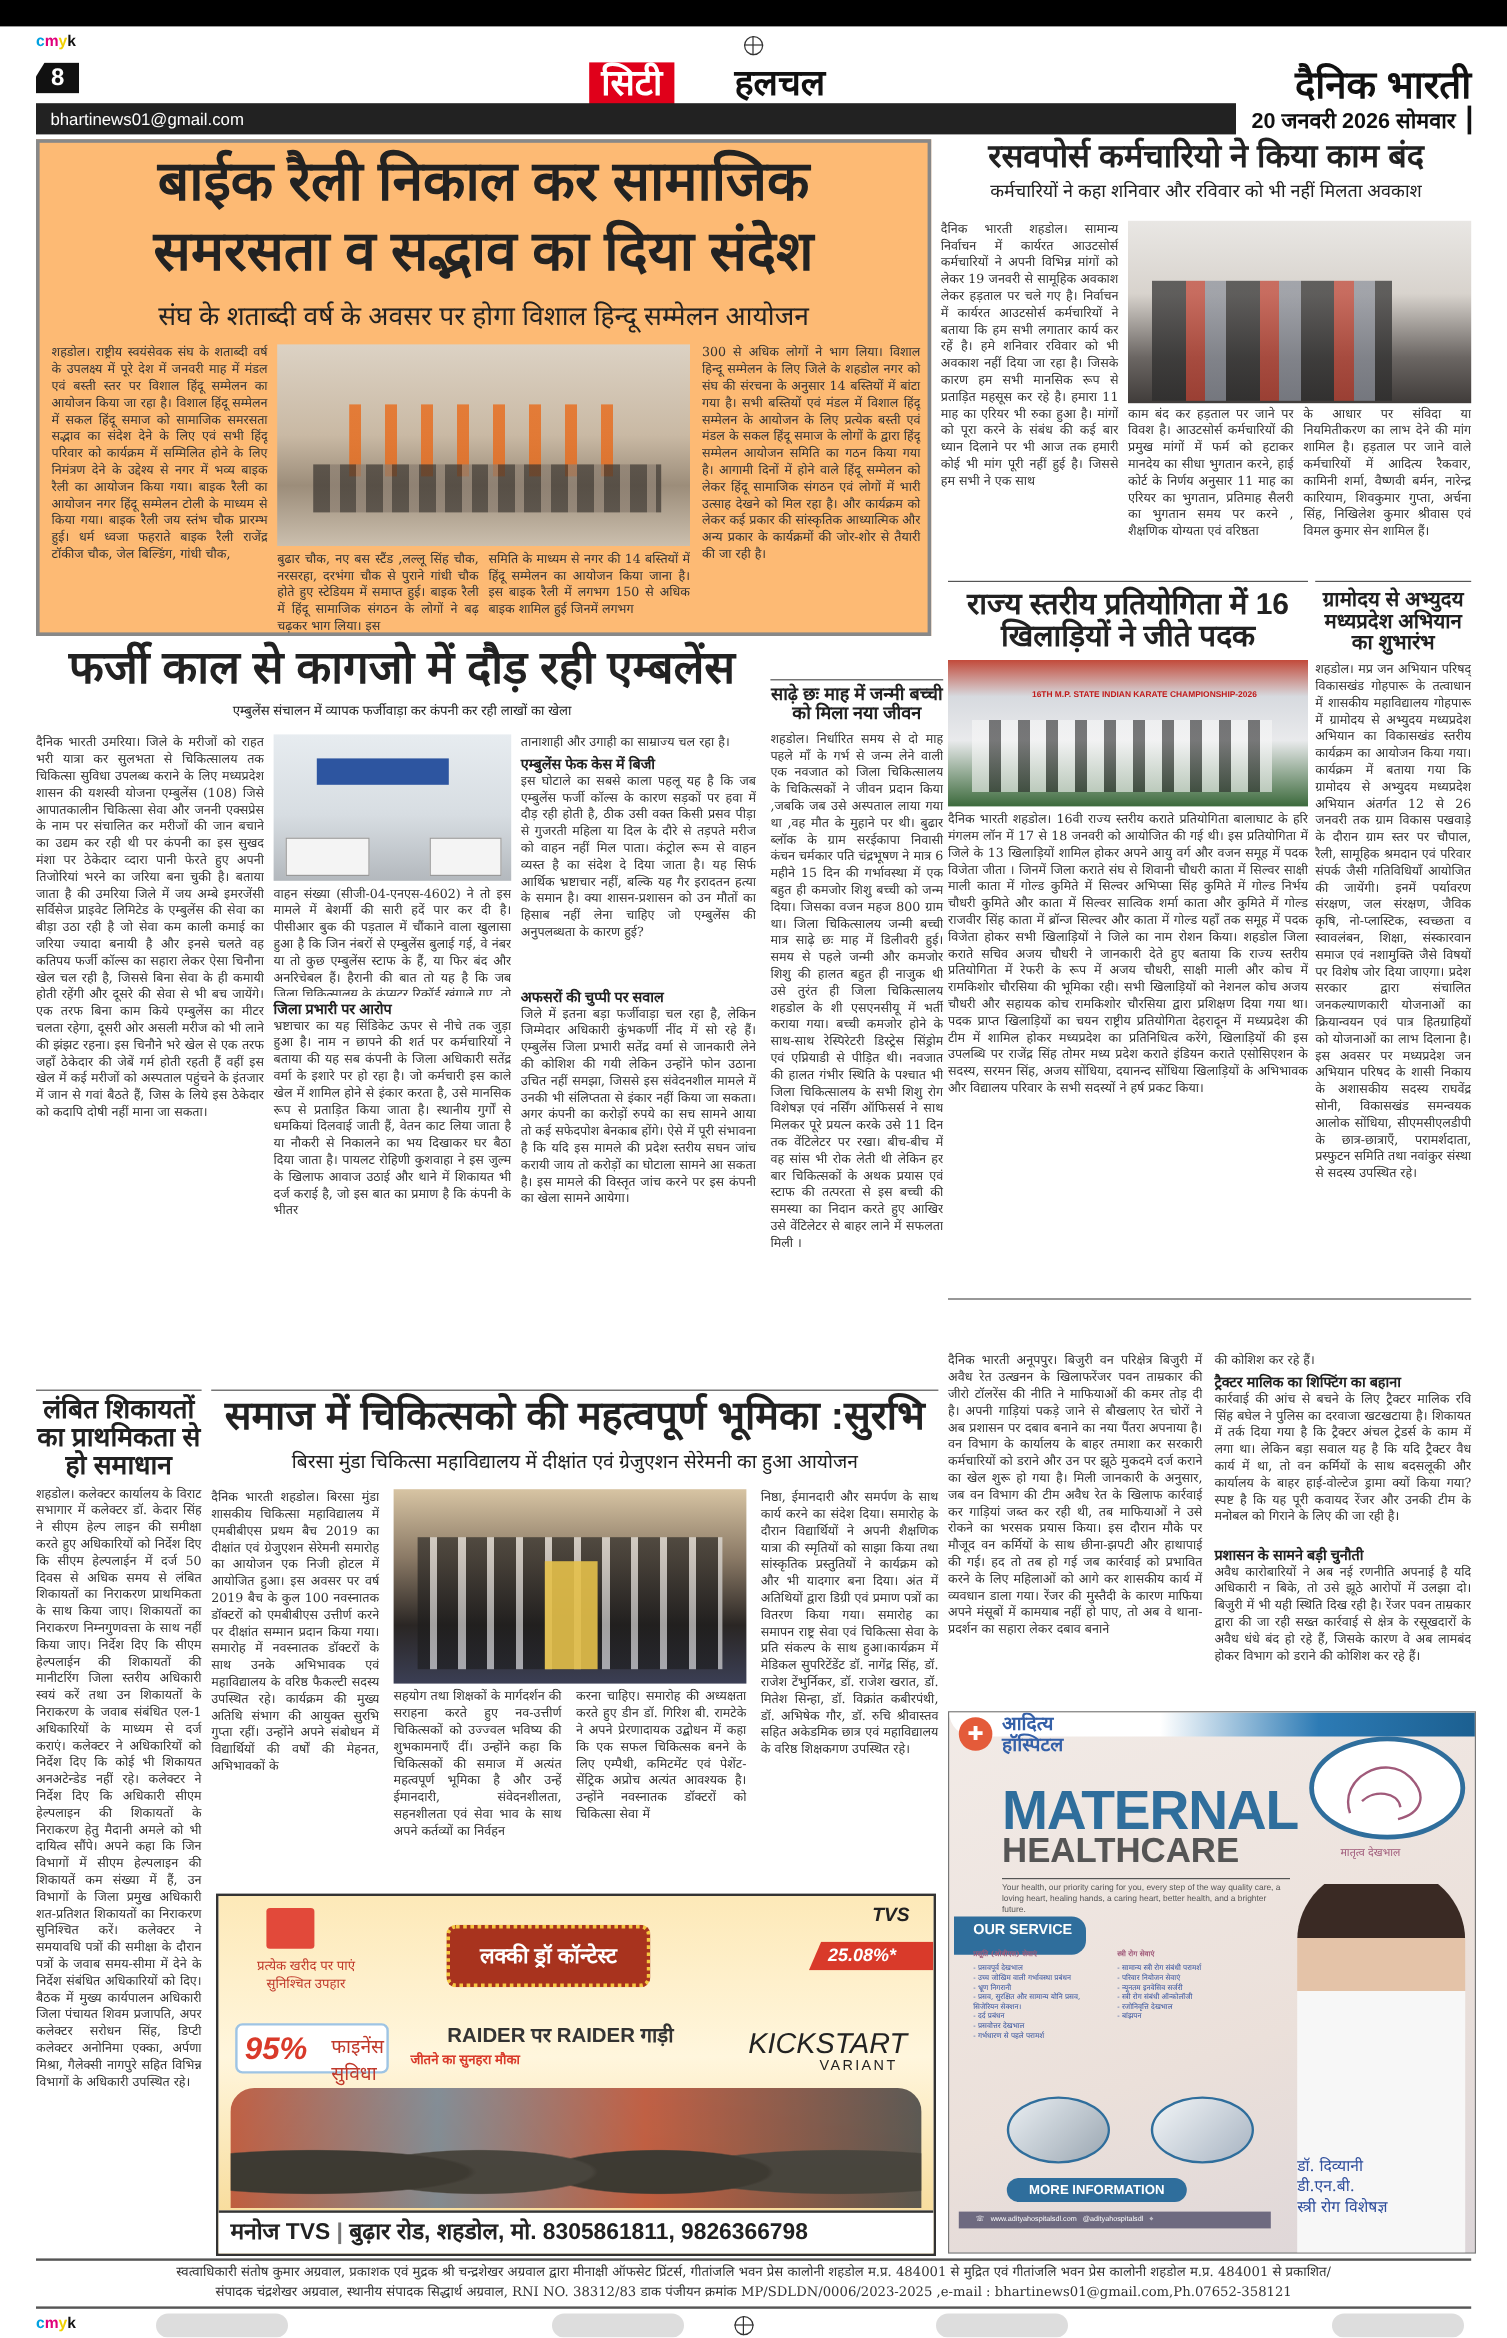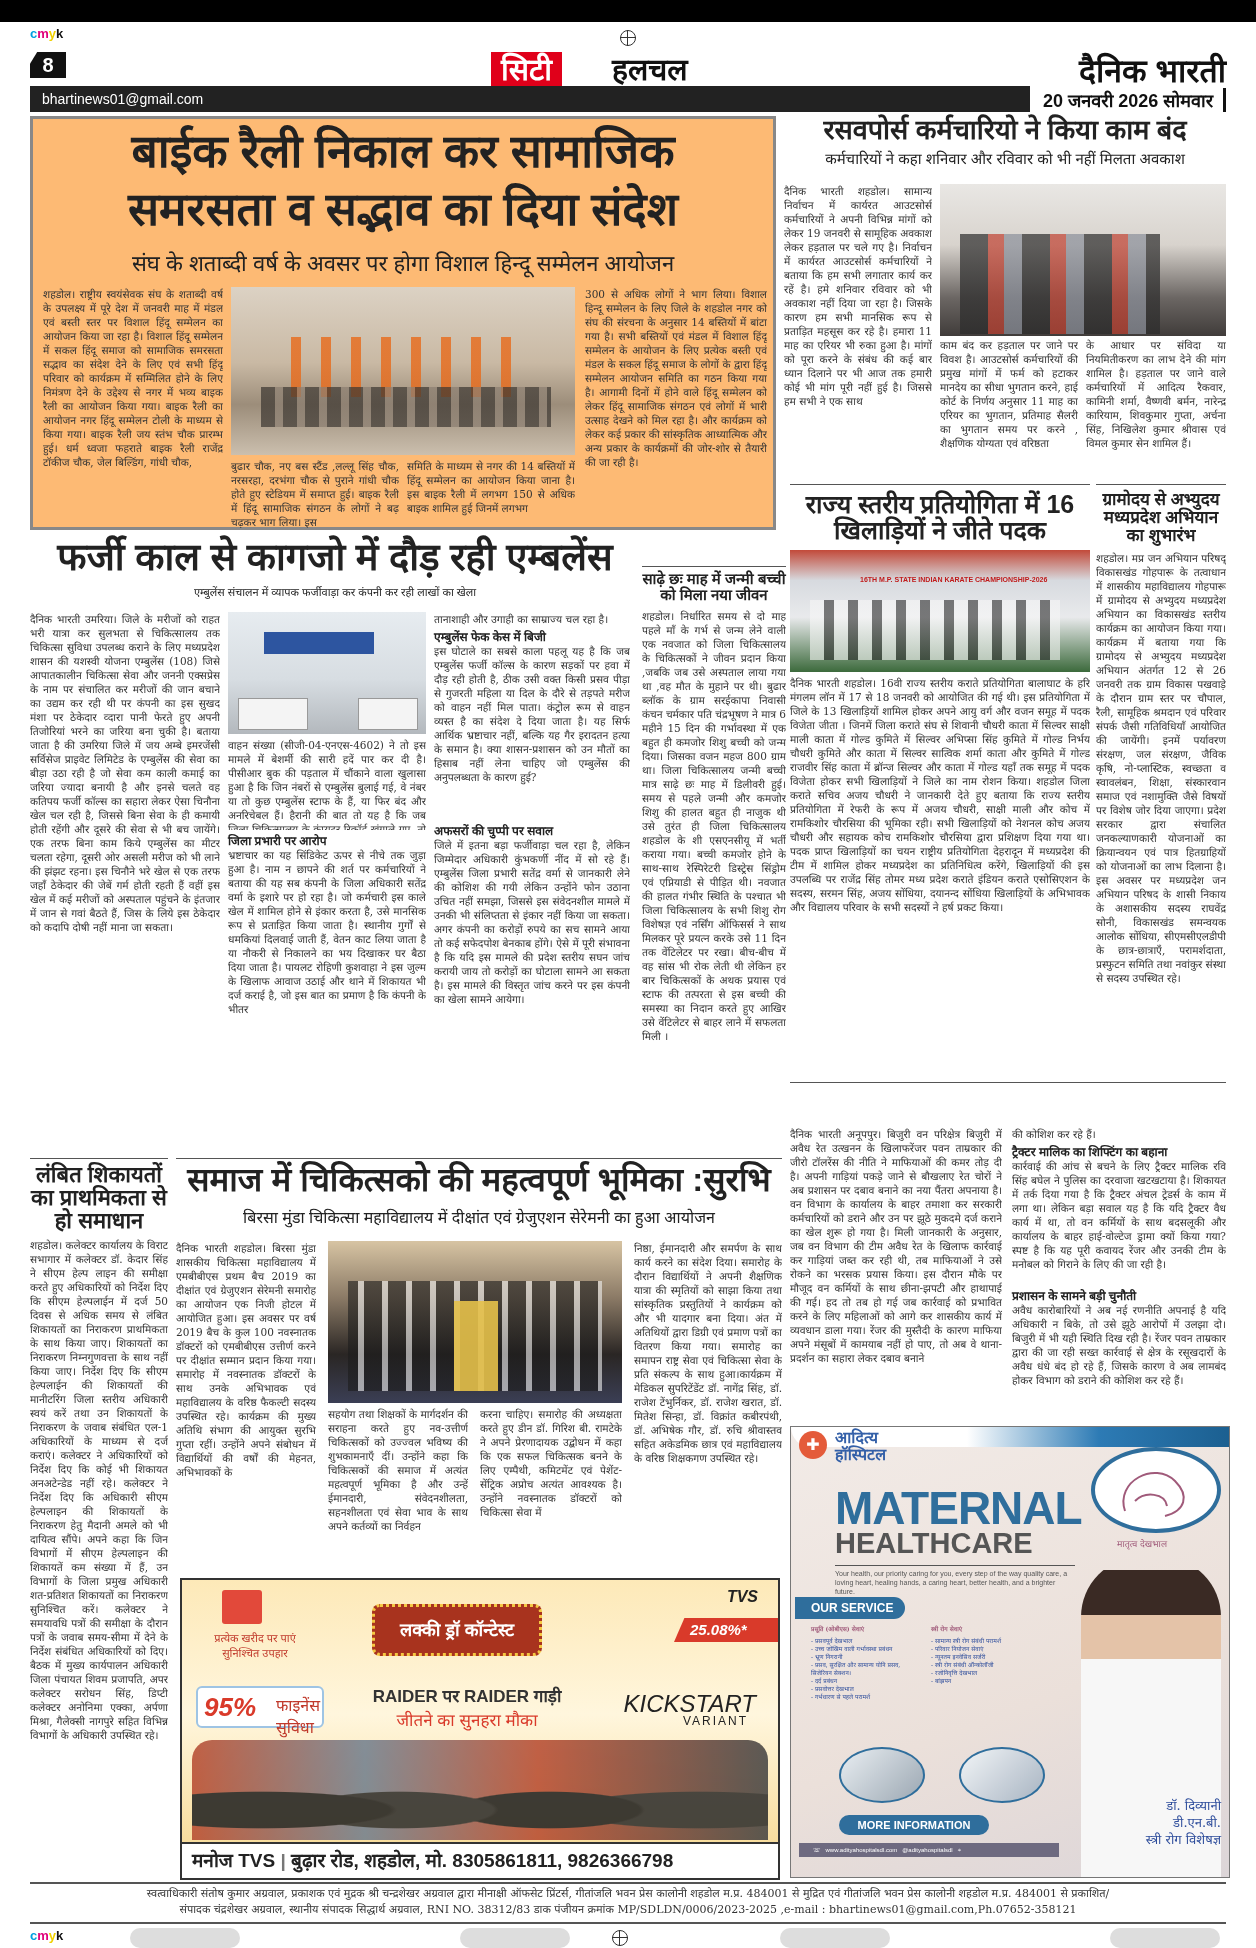--- a/index.html
+++ b/index.html
@@ -134,21 +134,21 @@
   <div class="abs" style="left:40px;top:10px;width:40px;height:34px;background:#e2493a;border-radius:3px"></div>
   <div class="abs" style="left:18px;top:50px;width:110px;font-size:11px;color:#c0392b;text-align:center;font-family:'Liberation Sans',sans-serif">प्रत्येक खरीद पर पाएं सुनिश्चित उपहार</div>
   <div class="abs" style="left:190px;top:24px;width:170px;height:52px;background:#a8331e;border:3px dotted #f5c842;border-radius:8px;color:#fff;font-family:'Liberation Sans',sans-serif;font-weight:bold;font-size:18px;text-align:center;line-height:46px">लक्की ड्रॉ कॉन्टेस्ट</div>
   <div class="abs" style="right:20px;top:8px;font-family:'Liberation Sans',sans-serif;font-weight:bold;font-style:italic;font-size:16px;color:#222">TVS</div>
   <div class="abs" style="right:0;top:38px;width:104px;height:24px;background:#d93a2a;color:#fff;font-family:'Liberation Sans',sans-serif;font-weight:bold;font-style:italic;font-size:15px;line-height:24px;padding-left:16px;clip-path:polygon(10% 0,100% 0,100% 100%,0 100%)">25.08%*</div>
   <div class="abs" style="left:14px;top:106px;width:128px;height:42px;background:#fff;border:2px solid #9ec4e4;border-radius:6px;font-family:'Liberation Sans',sans-serif">
     <span style="position:absolute;left:6px;top:4px;font-size:26px;font-weight:bold;font-style:italic;color:#d93a2a">95%</span>
     <span style="position:absolute;left:78px;top:6px;width:46px;font-size:16px;color:#c0392b">फाइनेंस सुविधा</span>
   </div>
   <div class="abs" style="left:160px;top:104px;width:250px;text-align:center;font-family:'Liberation Sans',sans-serif;font-weight:bold;font-size:17px;color:#333">RAIDER पर RAIDER गाड़ी</div>
-  <div class="abs" style="left:160px;top:128px;width:250px;text-align:center;font-family:'Liberation Sans',sans-serif;font-weight:normal;font-size:17px;color:#d93a2a">जीतने का सुनहरा मौका</div>
+  <div class="abs" style="left:160px;top:128px;width:250px;font-family:'Liberation Sans',sans-serif;font-weight:bold;font-size:11px;color:#d93a2a">जीतने का सुनहरा मौका</div>
   <div class="abs" style="right:22px;top:110px;font-family:'Liberation Sans',sans-serif;font-weight:normal;font-style:italic;font-size:24px;color:#222">KICKSTART</div>
   <div class="abs" style="right:30px;top:134px;font-family:'Liberation Sans',sans-serif;font-size:12px;color:#222;letter-spacing:2px">VARIANT</div>
   <div class="abs" style="left:10px;top:160px;width:576px;height:100px;background:radial-gradient(ellipse at 12% 70%,#1d1d1d 0 18%,transparent 19%),radial-gradient(ellipse at 36% 70%,#2a2a2a 0 18%,transparent 19%),radial-gradient(ellipse at 62% 70%,#1d1d1d 0 18%,transparent 19%),radial-gradient(ellipse at 88% 70%,#2a2a2a 0 18%,transparent 19%),linear-gradient(90deg,#b6482e 0%,#6f7d8d 30%,#b6482e 60%,#404040 100%);opacity:.85;border-radius:20px 20px 0 0"></div>
   <div class="abs" style="left:0;bottom:0;width:596px;height:36px;background:#fff;border-top:2px solid #333;font-family:'Liberation Sans',sans-serif;font-weight:bold;font-size:19px;color:#222;line-height:34px;padding-left:10px;white-space:nowrap">
     <span>मनोज TVS</span>
     <span style="color:#777"> | </span>
     <span>बुढ़ार रोड, शहडोल, मो. 8305861811, 9826366798</span>
   </div>
 </div>
 
@@ -162,21 +162,21 @@
   <div class="abs" style="left:44px;top:54px;font-family:'Liberation Sans',sans-serif;font-weight:bold;font-size:46px;color:#2f6e9c;letter-spacing:-1px">MATERNAL</div>
   <div class="abs" style="left:44px;top:100px;font-family:'Liberation Sans',sans-serif;font-weight:bold;font-size:29px;color:#555">HEALTHCARE</div>
   <div class="abs" style="left:44px;top:138px;width:240px;height:1px;background:#555"></div>
   <div class="abs" style="left:44px;top:142px;width:240px;font-family:'Liberation Sans',sans-serif;font-size:7px;color:#555;line-height:9px">Your health, our priority caring for you, every step of the way quality care, a loving heart, healing hands, a caring heart, better health, and a brighter future.</div>
   <div class="abs" style="left:300px;top:20px;width:130px;height:86px;border:4px solid #2f6e9c;border-radius:50%;background:#fff">
     <svg width="122" height="78" viewBox="0 0 122 78">
         <path d="M30 60 C20 30,60 10,80 30 C95 45,90 60,70 65 M40 50 C50 40,70 42,72 55" stroke="#a05a7a" stroke-width="2" fill="none"></path>
       </svg>
   </div>
   <div class="abs" style="left:326px;top:110px;font-size:9px;color:#a05a7a">मातृत्व देखभाल</div>
-  <div class="abs" style="left:4px;top:170px;width:110px;height:22px;background:#2f6e9c;color:#fff;font-family:'Liberation Sans',sans-serif;font-weight:bold;font-size:12px;line-height:22px;padding-left:16px;border-radius:0 12px 12px 0">OUR SERVICE</div>
+  <div class="abs" style="left:4px;top:170px;width:110px;height:32px;background:#2f6e9c;color:#fff;font-family:'Liberation Sans',sans-serif;font-weight:bold;font-size:12px;line-height:22px;padding-left:16px;border-radius:0 12px 12px 0">OUR SERVICE</div>
   <div class="abs" style="left:20px;top:198px;width:110px;font-size:6px;color:#2f4e9c;line-height:8px">
     <div style="color:#a05a7a;font-weight:bold;margin-bottom:4px">प्रसूति (ओबीएस) सेवाएं</div>
     <div>- प्रसवपूर्व देखभाल</div>
       <div>- उच्च जोखिम वाली गर्भावस्था प्रबंधन</div>
       <div>- भ्रूण निगरानी</div>
       <div>- प्रसव, सुरक्षित और सामान्य योनि प्रसव, सिजेरियन सेक्शन।</div>
       <div>- दर्द प्रबंधन</div>
       <div>- प्रसवोत्तर देखभाल</div>
       <div>- गर्भधारण से पहले परामर्श</div>
   </div>
@@ -189,21 +189,21 @@
       <div>- रजोनिवृत्ति देखभाल</div>
       <div>- बांझपन</div>
   </div>
   <div class="abs" style="left:48px;top:320px;width:86px;height:56px;border-radius:50%;background:linear-gradient(135deg,#e9eef2,#9ba7b2);border:2px solid #2f6e9c"></div>
   <div class="abs" style="left:168px;top:320px;width:86px;height:56px;border-radius:50%;background:linear-gradient(135deg,#f2f5f7,#a8b4c2);border:2px solid #2f6e9c"></div>
   <div class="abs" style="left:48px;top:388px;width:150px;height:20px;background:#2f6e9c;color:#fff;border-radius:10px;font-family:'Liberation Sans',sans-serif;font-weight:bold;font-size:11px;text-align:center;line-height:20px">MORE INFORMATION</div>
   <div class="abs" style="left:8px;top:416px;width:260px;height:14px;background:#6e6a80;color:#fff;font-family:'Liberation Sans',sans-serif;font-size:6px;line-height:14px;padding-left:14px">
     <span>☏</span> &nbsp; <span>www.adityahospitalsdl.com</span> &nbsp; <span>@adityahospitalsdl</span> &nbsp; <span>⌖</span>
   </div>
   <div class="abs" style="left:290px;top:130px;width:140px;height:320px;background:linear-gradient(180deg,transparent 0 4%,#3a2a24 4% 18%,#e4c3a8 18% 32%,#f7f7f7 32% 100%);border-radius:60px 60px 0 0"></div>
-  <div class="abs" style="left:290px;top:370px;width:140px;text-align:right;font-size:13px;color:#2f4e9c;line-height:17px">
+  <div class="abs" style="left:290px;top:370px;width:140px;text-align:left;font-size:13px;color:#2f4e9c;line-height:17px">
     <div>डॉ. दिव्यानी</div>
     <div>डी.एन.बी.</div>
     <div>स्त्री रोग विशेषज्ञ</div>
   </div>
 </div>
 
 <div class="abs" style="left:30px;top:1882px;width:1196px;height:2px;background:#555"></div>
 <div class="abs footer" style="left:30px;top:1886px;width:1196px">
   <div>स्वत्वाधिकारी संतोष कुमार अग्रवाल, प्रकाशक एवं मुद्रक श्री चन्द्रशेखर अग्रवाल द्वारा मीनाक्षी ऑफसेट प्रिंटर्स, गीतांजलि भवन प्रेस कालोनी शहडोल म.प्र. 484001 से मुद्रित एवं गीतांजलि भवन प्रेस कालोनी शहडोल म.प्र. 484001 से प्रकाशित/</div>
   <div>संपादक चंद्रशेखर अग्रवाल, स्थानीय संपादक सिद्धार्थ अग्रवाल, RNI NO. 38312/83 डाक पंजीयन क्रमांक MP/SDLDN/0006/2023-2025 ,e-mail : bhartinews01@gmail.com,Ph.07652-358121</div>

